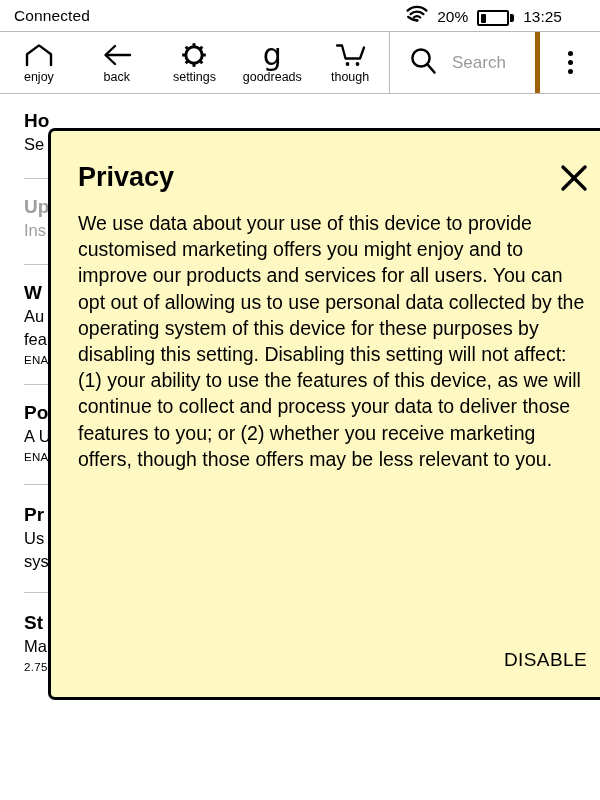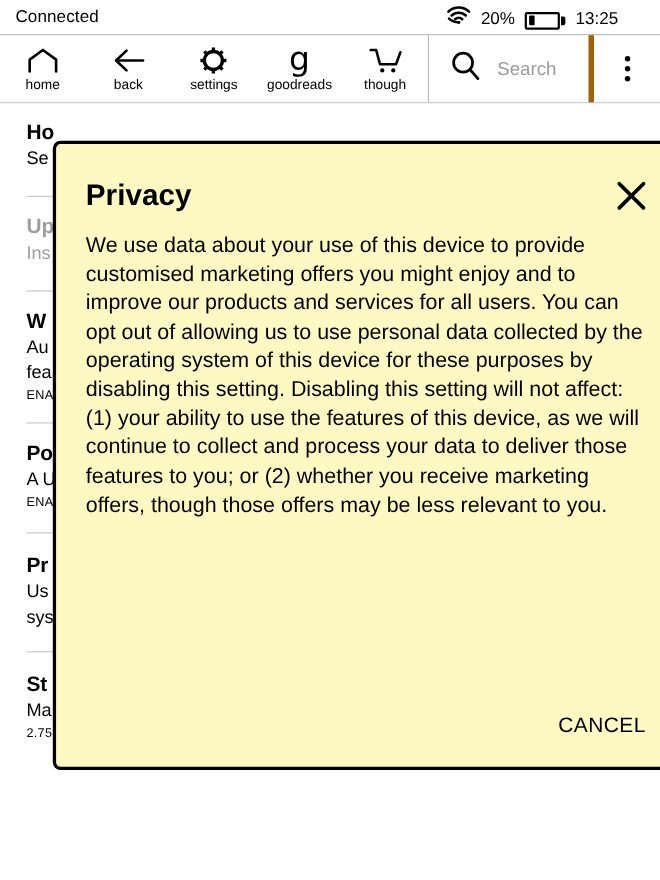--- a/index.html
+++ b/index.html
@@ -134,21 +134,21 @@
 
   <div class="toolbar">
     <div class="tb-items">
 
       <div class="tb-item">
         <span class="tb-ic">
           <svg width="32" height="24" viewBox="0 0 32 24">
             <path d="M4 22V11.2L16 2.4l12 8.8V22" fill="none" stroke="#000" stroke-width="2.4" stroke-linejoin="round" stroke-linecap="round"></path>
           </svg>
         </span>
-        <span class="tb-label">home</span>
+        <span class="tb-label">enjoy</span>
       </div>
 
       <div class="tb-item">
         <span class="tb-ic">
           <svg width="32" height="24" viewBox="0 0 32 24">
             <line x1="29" y1="12" x2="5" y2="12" stroke="#000" stroke-width="2.4" stroke-linecap="round"></line>
             <polyline points="14,3 4.5,12 14,21" fill="none" stroke="#000" stroke-width="2.4" stroke-linecap="round" stroke-linejoin="round"></polyline>
           </svg>
         </span>
         <span class="tb-label">back</span>
@@ -264,17 +264,17 @@
           </svg>
         </span>
       </div>
     </div>
 
     <div class="dlg-body">
       <span>We use data about your use of this device to provide customised marketing offers you might enjoy and to improve our products and services for all users. You can opt out of allowing us to use personal data collected by the operating system of this device for these purposes by disabling this setting. Disabling this setting will not affect: (1) your ability to use the features of this device, as we will continue to collect and process your data to deliver those features to you; or (2) whether you receive marketing offers, though those offers may be less relevant to you.</span>
     </div>
 
     <div class="dlg-actions">
-      <button class="dlg-btn">CANCEL</button>
+      <button class="dlg-btn">DISABLE</button>
     </div>
   </div>
 
 </div>
 
 </body></html>

